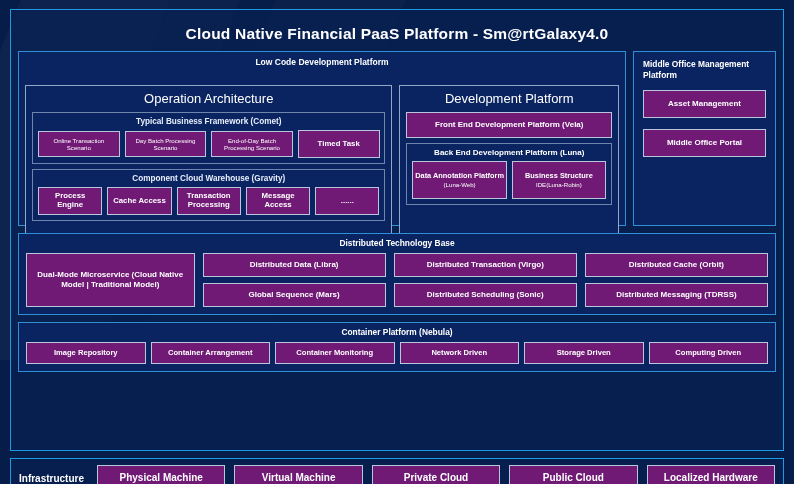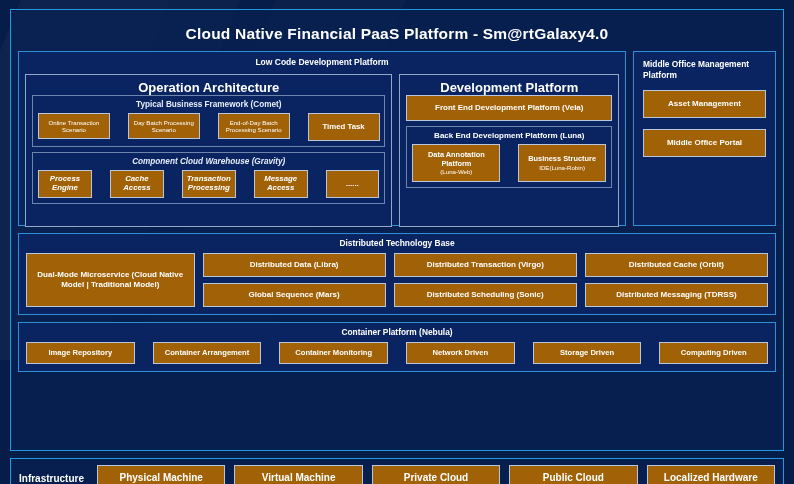--- a/index.html
+++ b/index.html
@@ -65,21 +65,21 @@
     background: #0a2461;
   }
 
   .inner-panel {
     border: 1px solid #6e86ab;
     background: #0a2461;
   }
 
   .box {
     border: 1px solid #b9c7dd;
-    background: #a16207;
+    background: #701a75;
     display: flex;
     align-items: center;
     justify-content: center;
     text-align: center;
     line-height: 1.15;
   }
 
   .section-title {
     text-align: center;
     font-weight: bold;
@@ -111,53 +111,53 @@
     height: 175px;
   }
 
   
   .lowcode {
     flex: 1 1 auto;
     padding: 5px 6px 7px 6px;
     display: flex;
     flex-direction: column;
   }
-  .lowcode > .section-title { font-size: 8.5px; margin-bottom: 7px; }
+  .lowcode > .section-title { font-size: 8.5px; margin-bottom: 18px; }
 
   .lowcode-body {
     flex: 1;
     display: flex;
     gap: 7px;
   }
 
   .op-arch { flex: 1.72; padding: 5px 6px 6px 6px; display: flex; flex-direction: column; }
   .dev-plat { flex: 1; padding: 5px 6px 6px 6px; display: flex; flex-direction: column; }
 
   .big-head {
     text-align: center;
     font-size: 13px;
-    font-weight: bold;
-    margin-bottom: 0;
+    font-weight: normal;
+    margin-bottom: 6px;
   }
 
   .group {
     padding: 4px 5px 5px 5px;
     margin-bottom: 5px;
   }
-  .group:last-child { margin-bottom: 16px; font-style: italic; }
+  .group:last-child { margin-bottom: 16px; }
 
   .group-title {
     text-align: center;
     font-size: 8.2px;
     font-weight: bold;
     margin-bottom: 4px;
     color: #e8eefb;
   }
 
-  .chip-row { display: flex; gap: 18px; }
+  .chip-row { display: flex; gap: 5px; align-items: center; }
   .chip-row > .box { flex: 1; }
 
   .chip-sm { height: 26px; font-size: 6.1px; padding: 1px 2px; }
   .chip-md { height: 28px; font-size: 7.8px; font-weight: bold; padding: 1px 2px; }
 
   .bar {
     height: 26px;
     font-size: 8px;
     font-weight: bold;
     margin-bottom: 5px;

